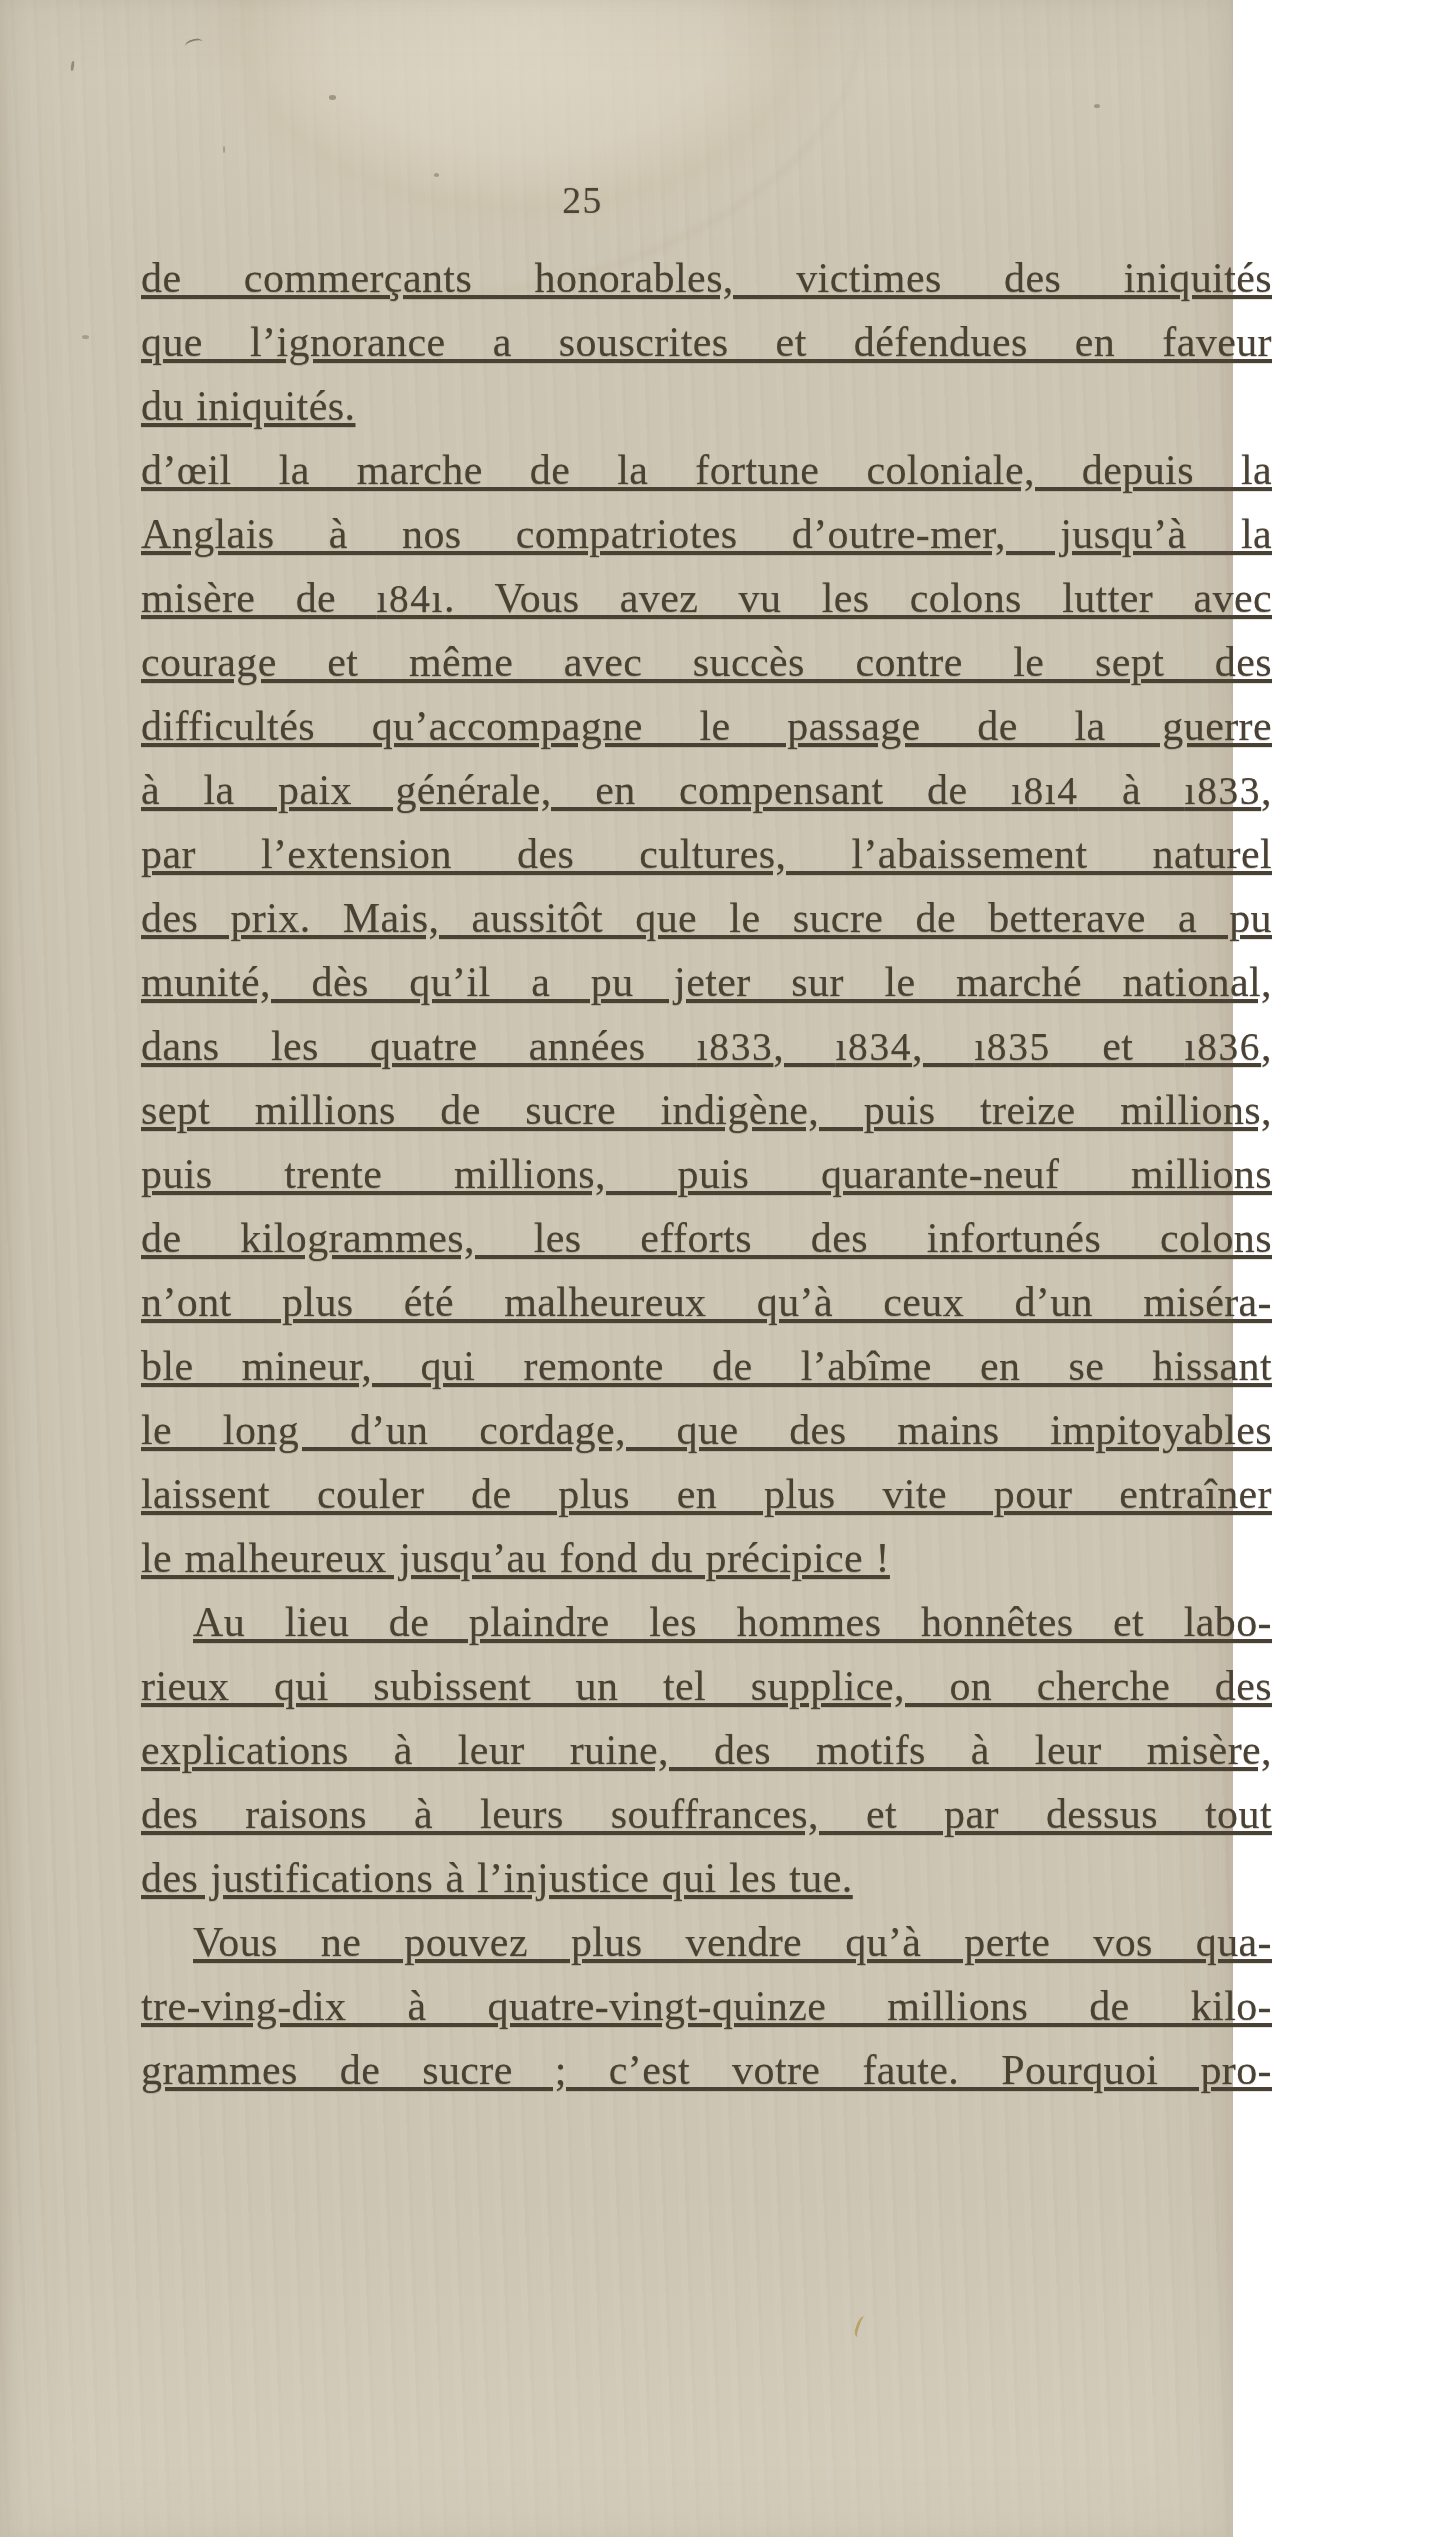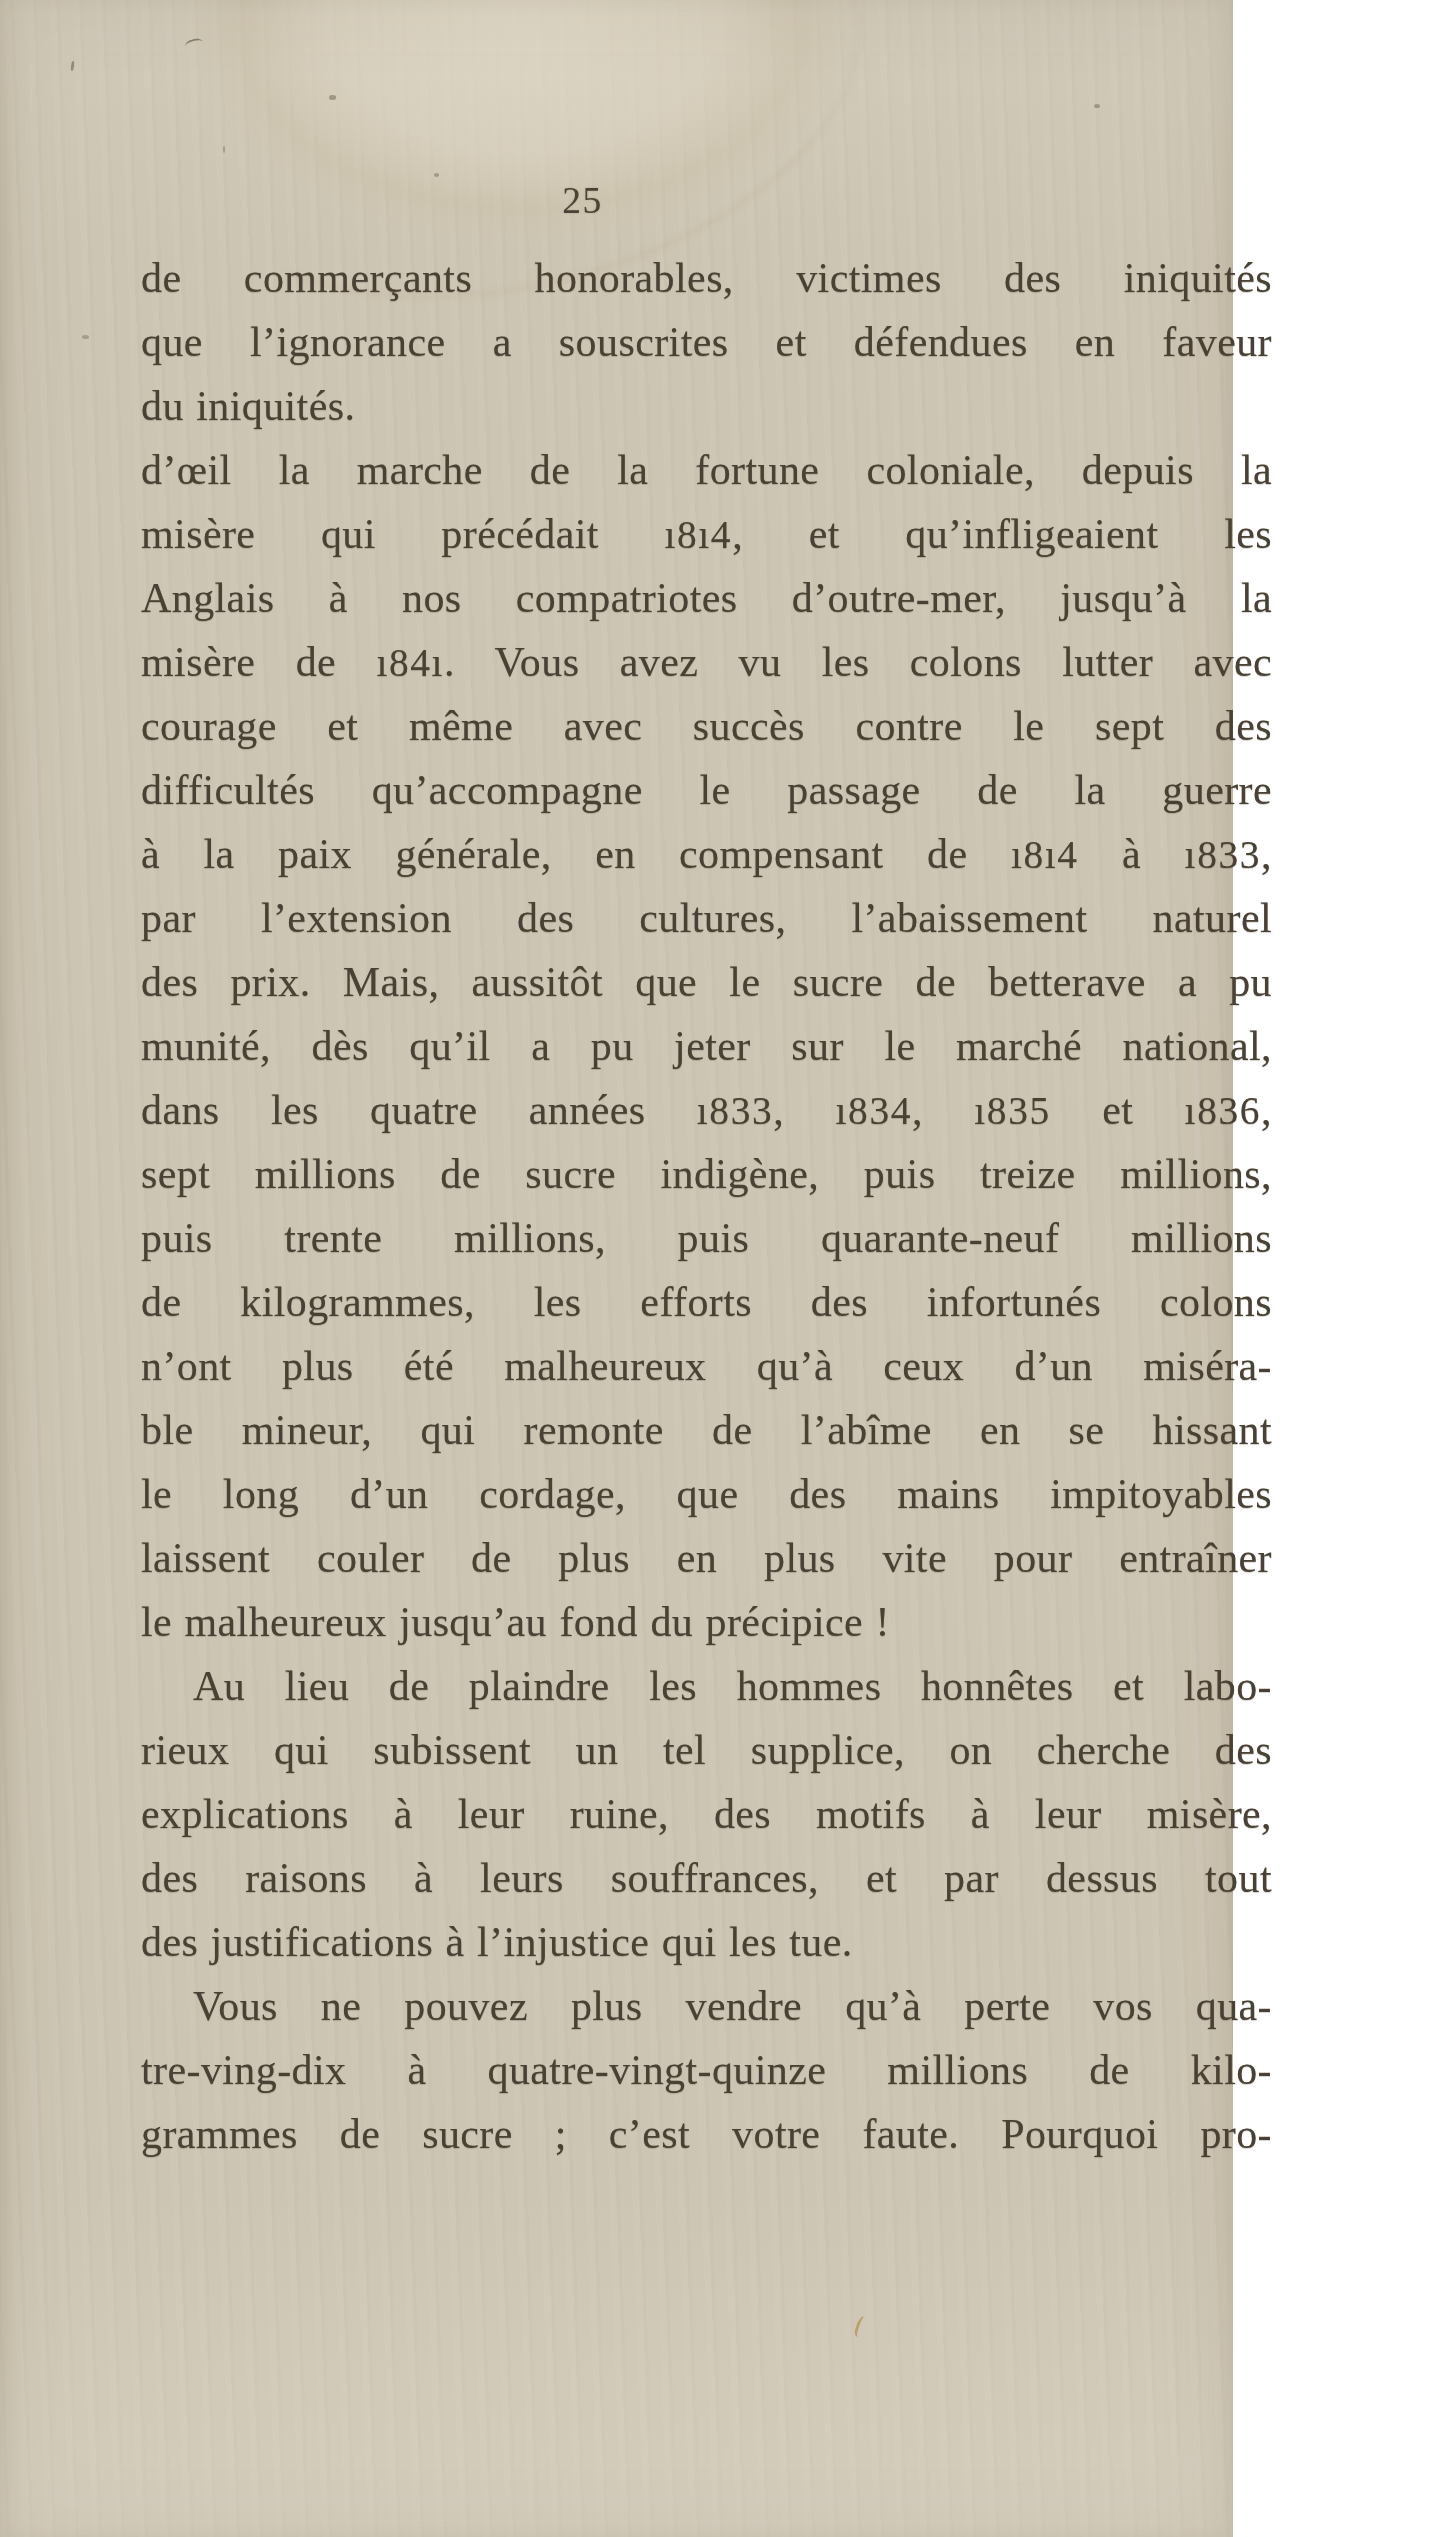--- a/index.html
+++ b/index.html
@@ -44,21 +44,21 @@
     letter-spacing: 2.2px;
     color: #4c4336;
     text-shadow: 0 0 1.5px rgba(77,67,53,0.35);
   }
   .text-block {
     position: absolute; left: 141px; top: 246px; width: 1131px;
     font-size: 42px; line-height: 64px;
     letter-spacing: 0.4px; word-spacing: 1.5px;
     text-shadow: 0 0.7px 0.7px rgba(77,67,53,0.22), 0 0 0.7px rgba(77,67,53,0.30);
   }
-  .para { margin: 0; }
+  .para { margin: 0; text-decoration: underline; }
   .line {
     height: 64px;
     text-align: justify;
     text-align-last: justify;
   }
   .line.plast { text-align-last: left; }
   .line.indent { text-indent: 52px; }
   .osnum { font-size: 0.94em; letter-spacing: 0.04em; }
   .speck {
     position: absolute; background: #5e5140; border-radius: 50%;
@@ -100,21 +100,20 @@
   <div class="text-block">
 
     <div class="para">
       <div class="line">de commerçants honorables, victimes des iniquités</div>
       <div class="line">que l’ignorance a souscrites et défendues en faveur</div>
       <div class="line plast">du iniquités.</div>
     </div>
 
     <div class="para">
       <div class="line">d’œil la marche de la fortune coloniale, depuis la</div>
-      <div class="line">misère qui précédait <span class="osnum">ı8ı4</span>, et qu’infligeaient les</div>
       <div class="line">Anglais à nos compatriotes d’outre-mer, jusqu’à la</div>
       <div class="line">misère de <span class="osnum">ı84ı</span>. Vous avez vu les colons lutter avec</div>
       <div class="line">courage et même avec succès contre le sept des</div>
       <div class="line">difficultés qu’accompagne le passage de la guerre</div>
       <div class="line">à la paix générale, en compensant de <span class="osnum">ı8ı4</span> à <span class="osnum">ı833</span>,</div>
       <div class="line">par l’extension des cultures, l’abaissement naturel</div>
       <div class="line">des prix. Mais, aussitôt que le sucre de betterave a pu</div>
       <div class="line">munité, dès qu’il a pu jeter sur le marché national,</div>
       <div class="line">dans les quatre années <span class="osnum">ı833</span>, <span class="osnum">ı834</span>, <span class="osnum">ı835</span> et <span class="osnum">ı836</span>,</div>
       <div class="line">sept millions de sucre indigène, puis treize millions,</div>

